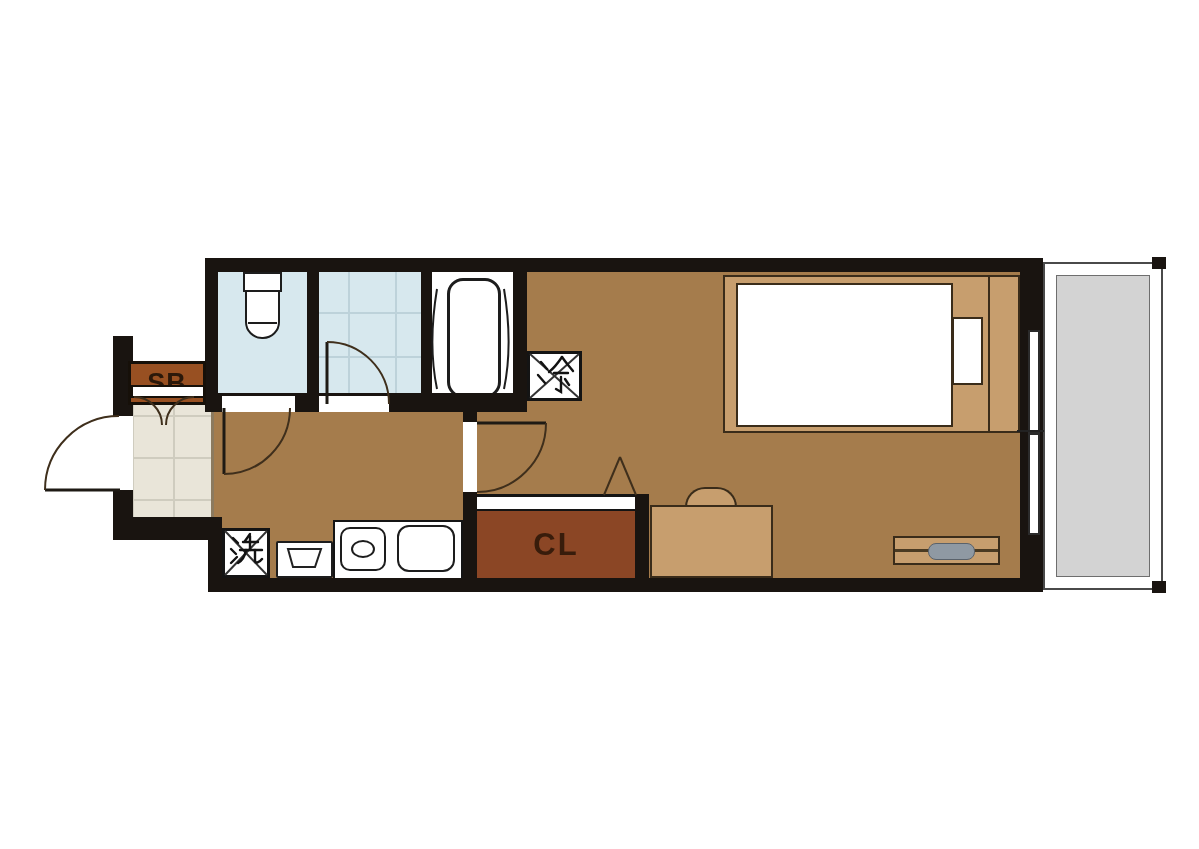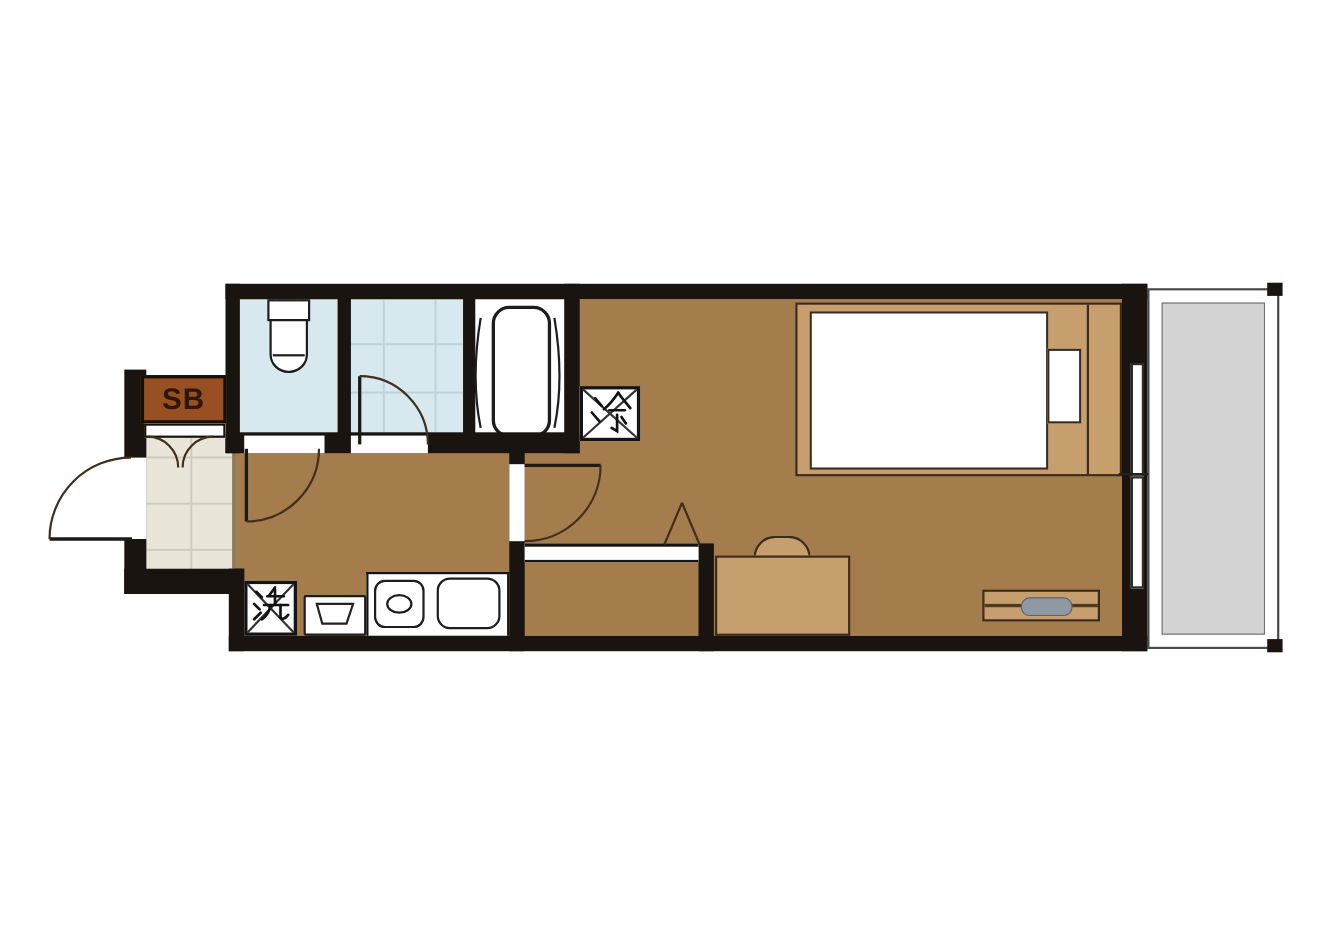--- a/index.html
+++ b/index.html
@@ -87,26 +87,29 @@
   <div class="abs wall" style="left:421px;top:262px;width:11px;height:148px;"></div>
   <div class="abs wall" style="left:513px;top:258px;width:14px;height:154px;"></div>
   <div class="abs wall" style="left:205px;top:393px;width:322px;height:19px;"></div>
   <div class="abs wall" style="left:463px;top:410px;width:14px;height:182px;"></div>
   <div class="abs wall" style="left:635px;top:494px;width:14px;height:98px;"></div>
 
   <div class="abs gap" style="left:222px;top:396px;width:73px;height:16px;"></div>
   <div class="abs gap" style="left:319px;top:396px;width:70px;height:16px;"></div>
   <div class="abs gap" style="left:463px;top:422px;width:14px;height:70px;"></div>
 
-  <div class="abs label" style="left:128px;top:341px;width:78px;height:44px;background:var(--shoebox-brown);border:3px solid #161009;font-size:27px;letter-spacing:1px;">
+  <div class="abs label" style="left:128px;top:361px;width:78px;height:44px;background:var(--shoebox-brown);border:3px solid #161009;font-size:27px;letter-spacing:1px;">
     <span>SB</span>
   </div>
   <div class="abs" style="left:131px;top:385px;width:74px;height:13px;background:#ffffff;border:2px solid #161009;box-sizing:border-box;"></div>
 
   <div class="abs" style="left:477px;top:494px;width:158px;height:17px;background:#ffffff;border-top:3px solid #141414;border-bottom:2px solid #141414;box-sizing:border-box;"></div>
+  <div class="abs label" style="left:477px;top:511px;width:158px;height:67px;background:var(--closet-brown);font-size:31px;letter-spacing:2px;color:#381c0b;">
+    <span>CL</span>
+  </div>
 
   <div class="abs" style="left:527px;top:351px;width:55px;height:50px;background:#ffffff;border:3px solid #141414;box-sizing:border-box;">
     <span class="sr">冷</span>
   </div>
   <div class="abs" style="left:222px;top:528px;width:48px;height:50px;background:#ffffff;border:3px solid #141414;box-sizing:border-box;">
     <span class="sr">洗</span>
   </div>
 
   <div class="abs" style="left:1028px;top:330px;width:12px;height:104px;background:#ffffff;border:2px solid #2b2b2b;box-sizing:border-box;"></div>
   <div class="abs" style="left:1028px;top:433px;width:12px;height:102px;background:#ffffff;border:2px solid #2b2b2b;box-sizing:border-box;"></div>

